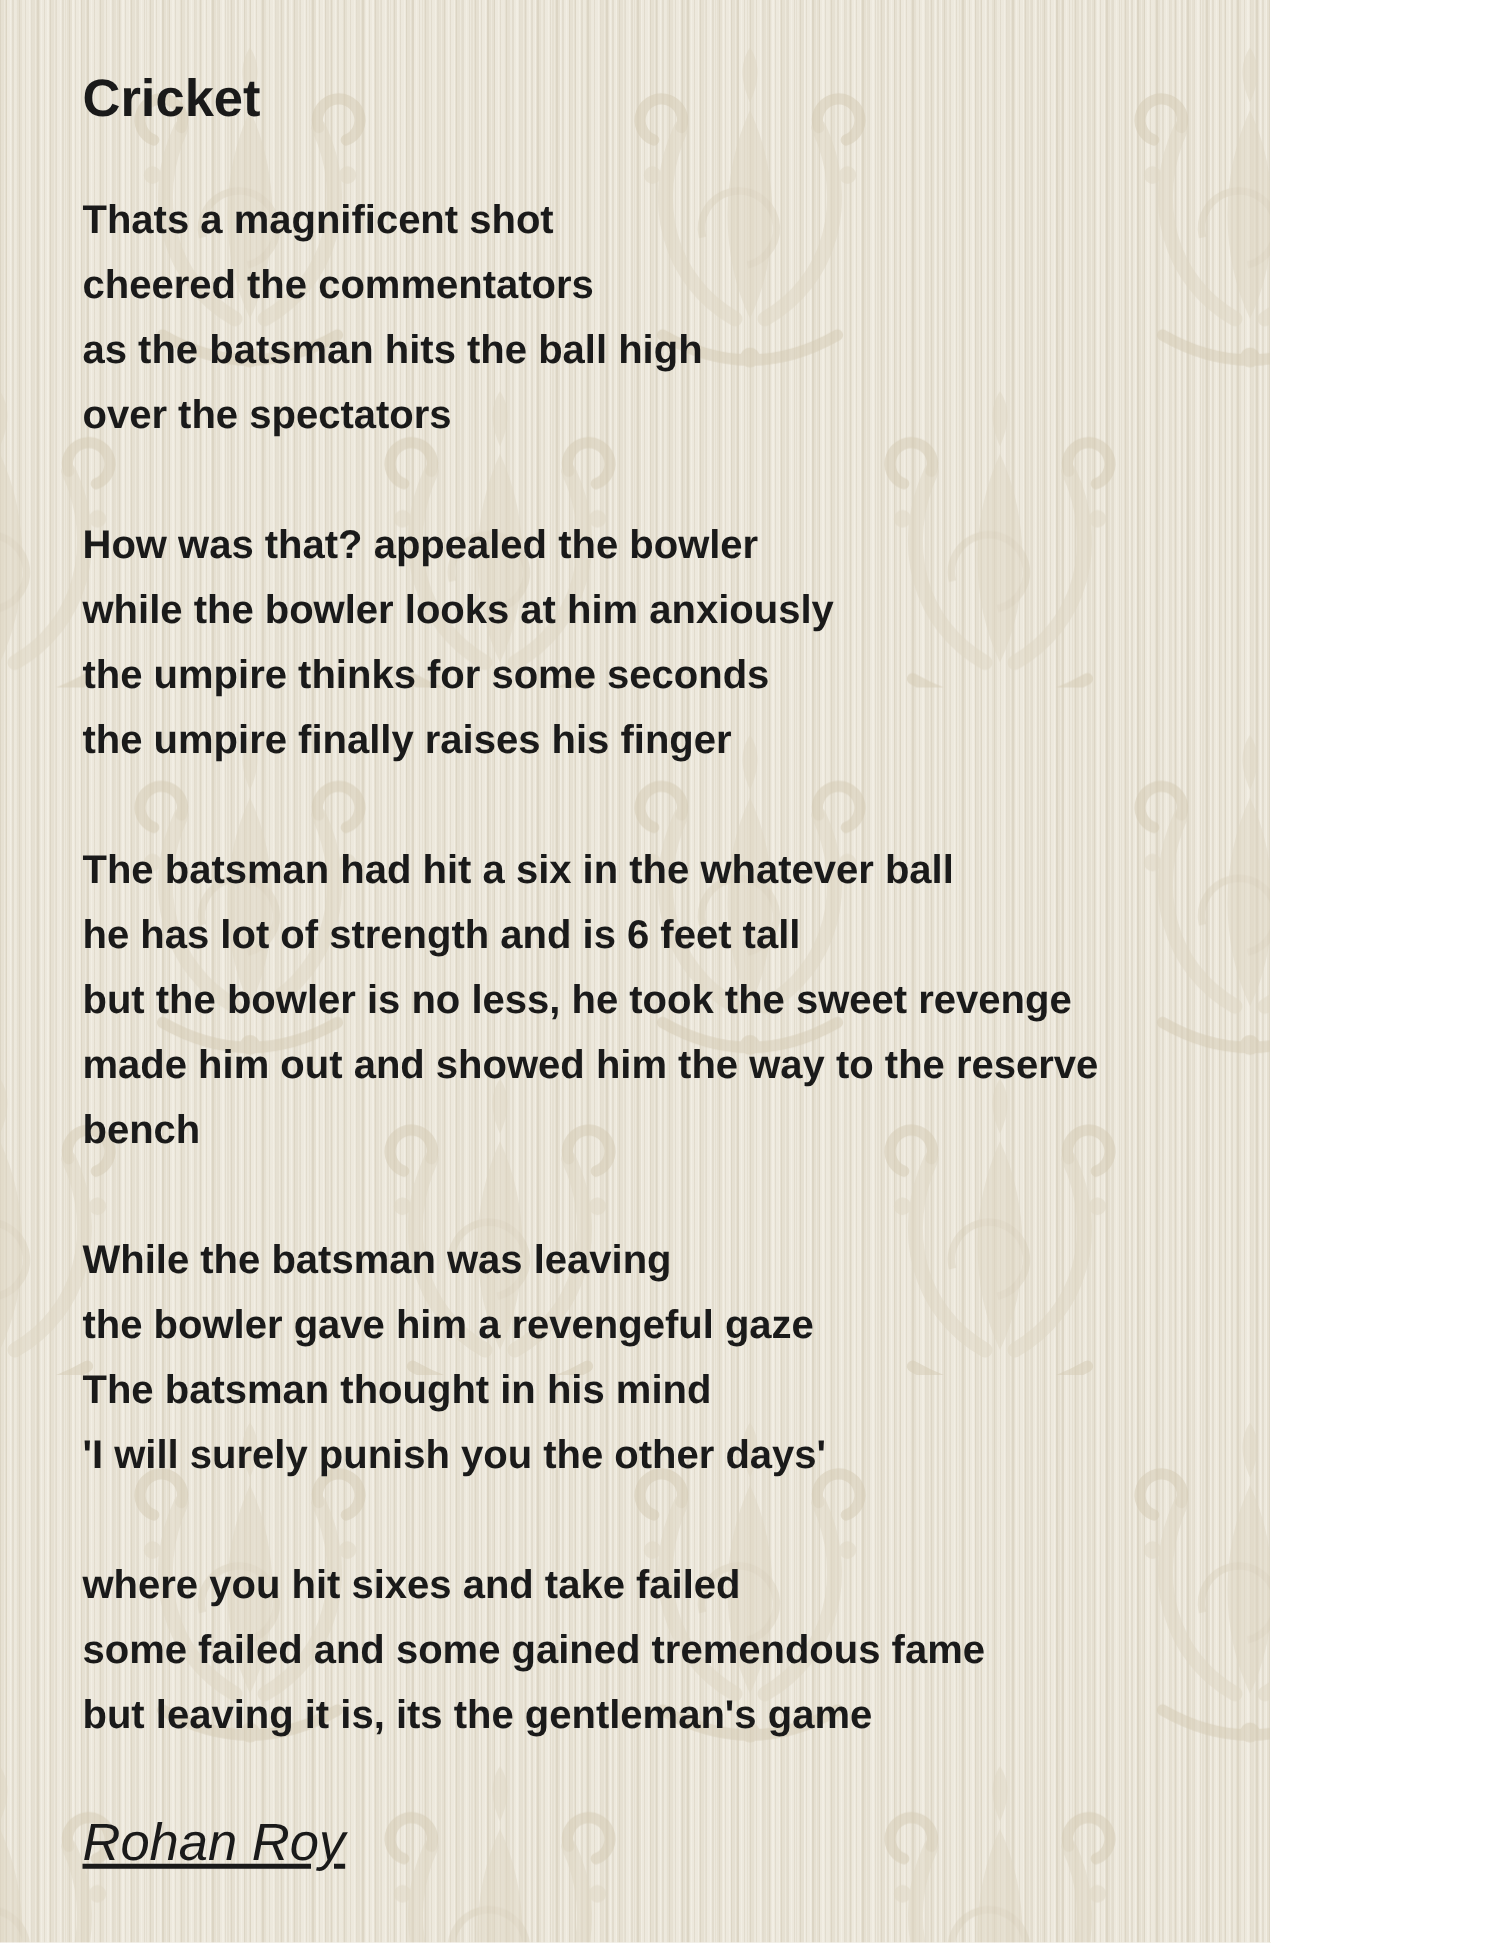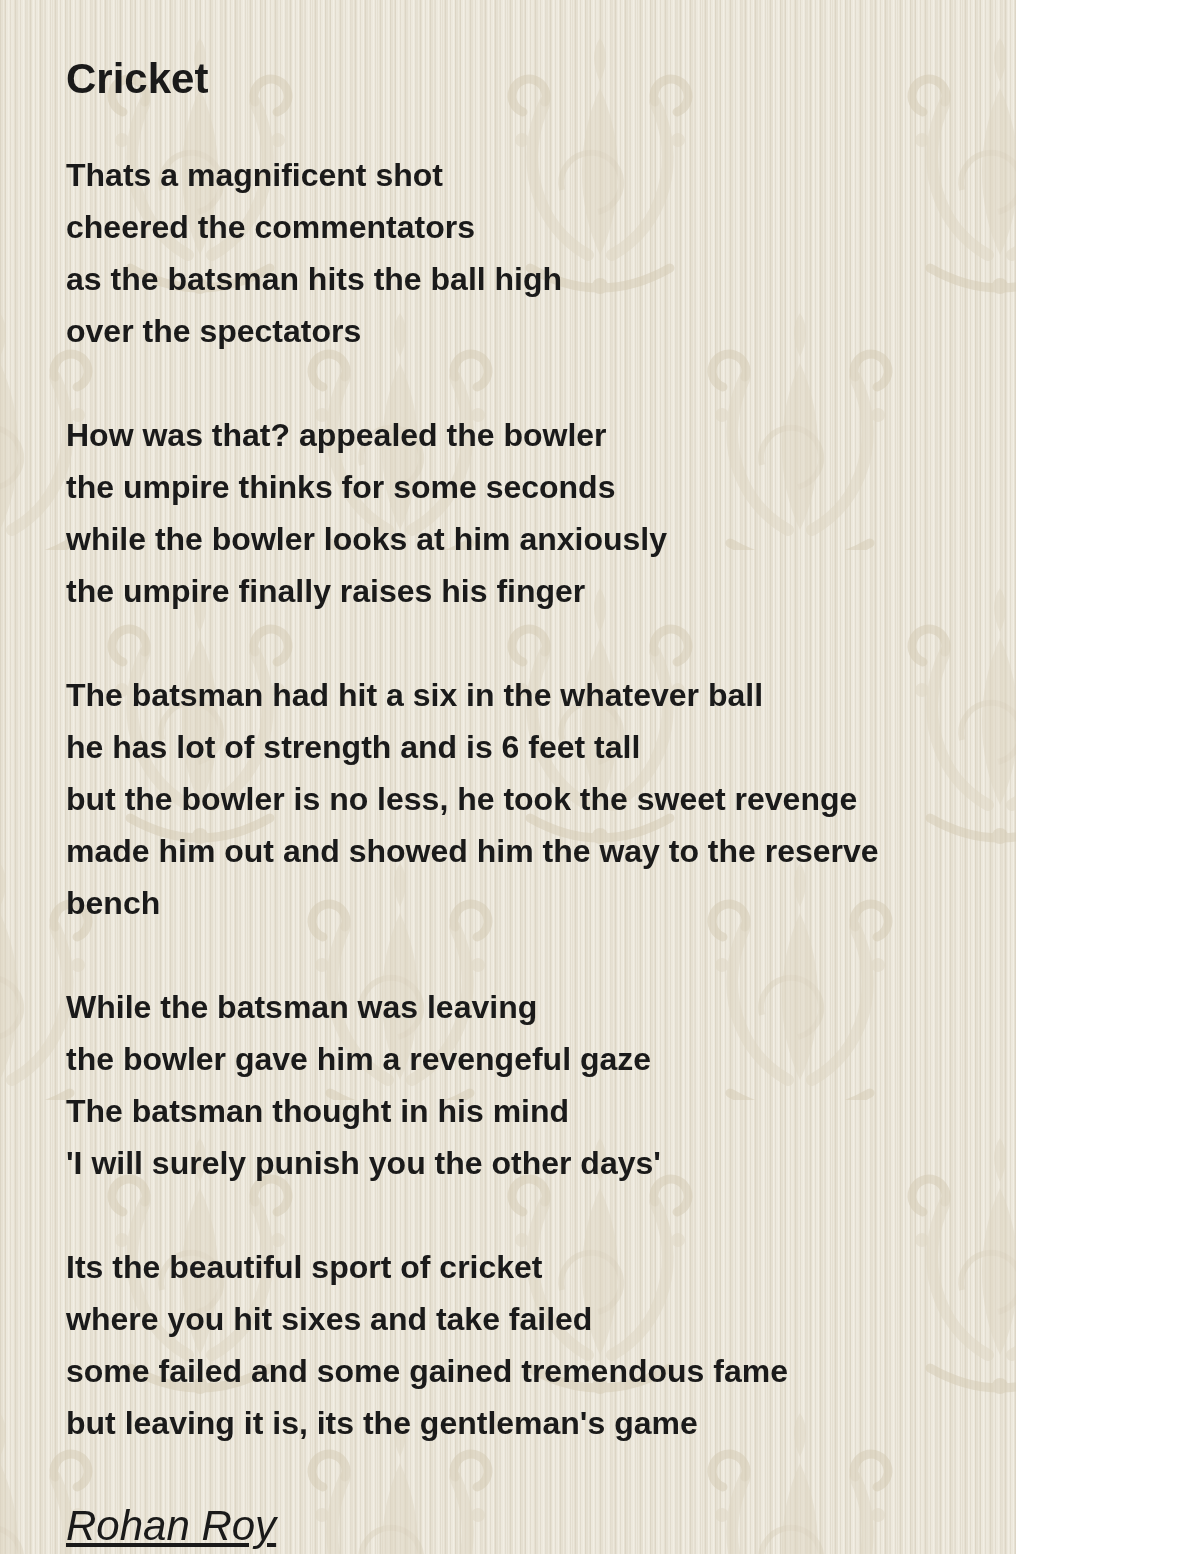--- a/index.html
+++ b/index.html
@@ -107,38 +107,37 @@
     <h1 class="poem-title">Cricket</h1>
     <div id="poem-body">
         <div class="stanza">
           <p class="line">Thats a magnificent shot</p>
           <p class="line">cheered the commentators</p>
           <p class="line">as the batsman hits the ball high</p>
           <p class="line">over the spectators</p>
         </div>
         <div class="stanza">
           <p class="line">How was that? appealed the bowler</p>
+          <p class="line">while the bowler looks at him anxiously</p>
           <p class="line">the umpire thinks for some seconds</p>
-          <p class="line">while the bowler looks at him anxiously</p>
           <p class="line">the umpire finally raises his finger</p>
         </div>
         <div class="stanza">
           <p class="line">The batsman had hit a six in the whatever ball</p>
           <p class="line">he has lot of strength and is 6 feet tall</p>
           <p class="line">but the bowler is no less, he took the sweet revenge</p>
           <p class="line">made him out and showed him the way to the reserve bench</p>
         </div>
         <div class="stanza">
           <p class="line">While the batsman was leaving</p>
           <p class="line">the bowler gave him a revengeful gaze</p>
           <p class="line">The batsman thought in his mind</p>
           <p class="line">'I will surely punish you the other days'</p>
         </div>
         <div class="stanza">
-          <p class="line">Its the beautiful sport of cricket</p>
           <p class="line">where you hit sixes and take failed</p>
           <p class="line">some failed and some gained tremendous fame</p>
           <p class="line">but leaving it is, its the gentleman's game</p>
         </div>
       </div>
     <p class="poem-author">Rohan Roy</p>
   </div>
 
 </div>
 

